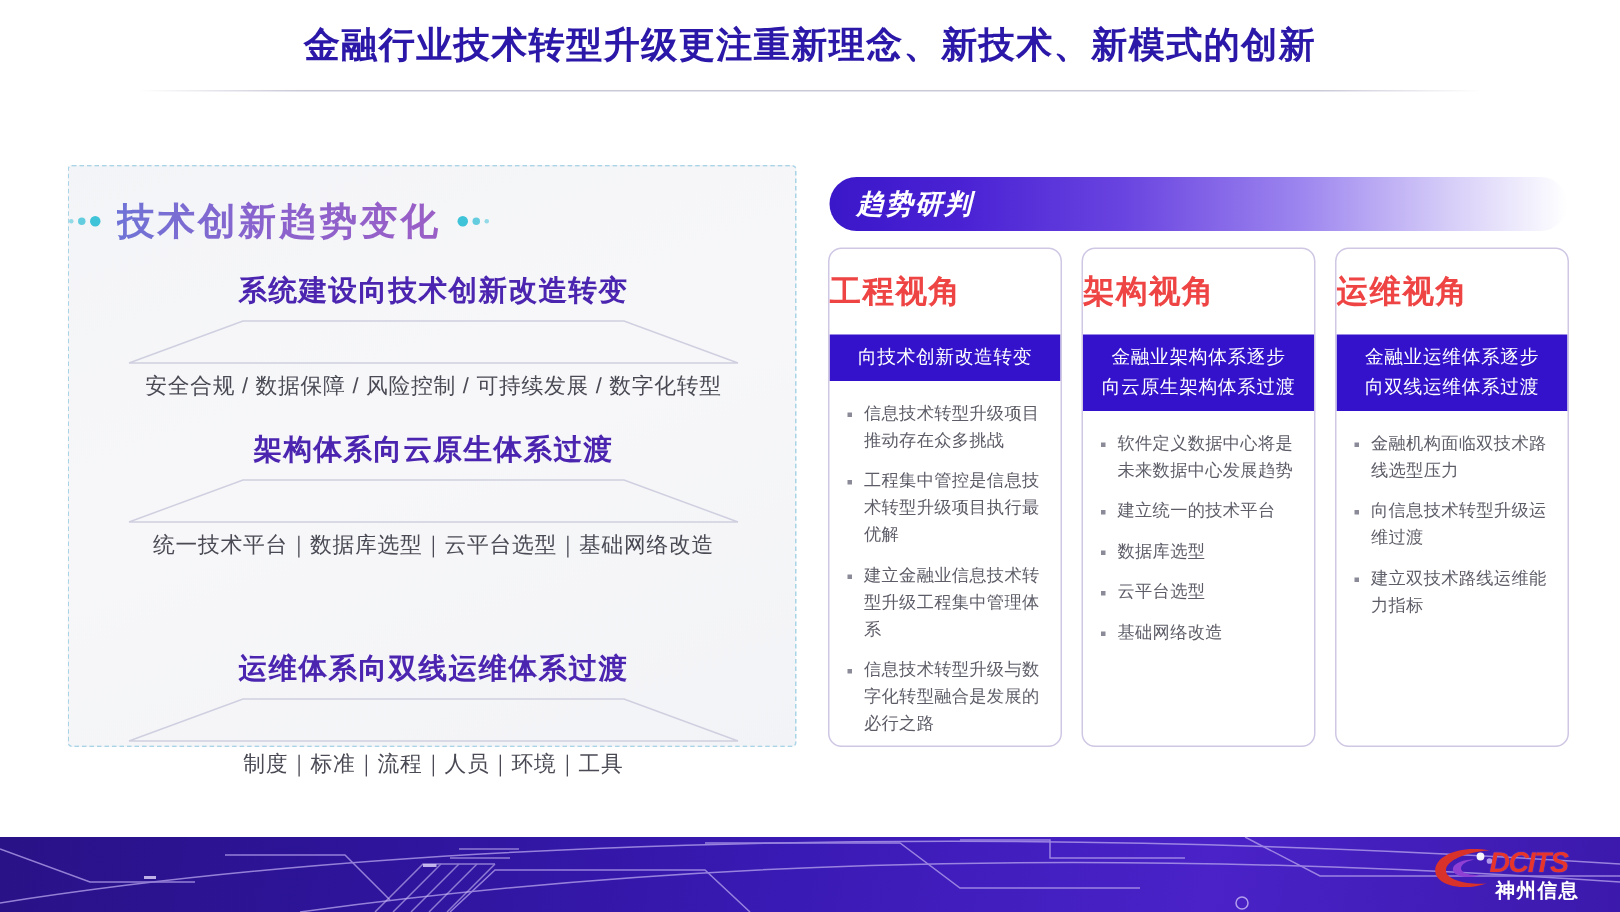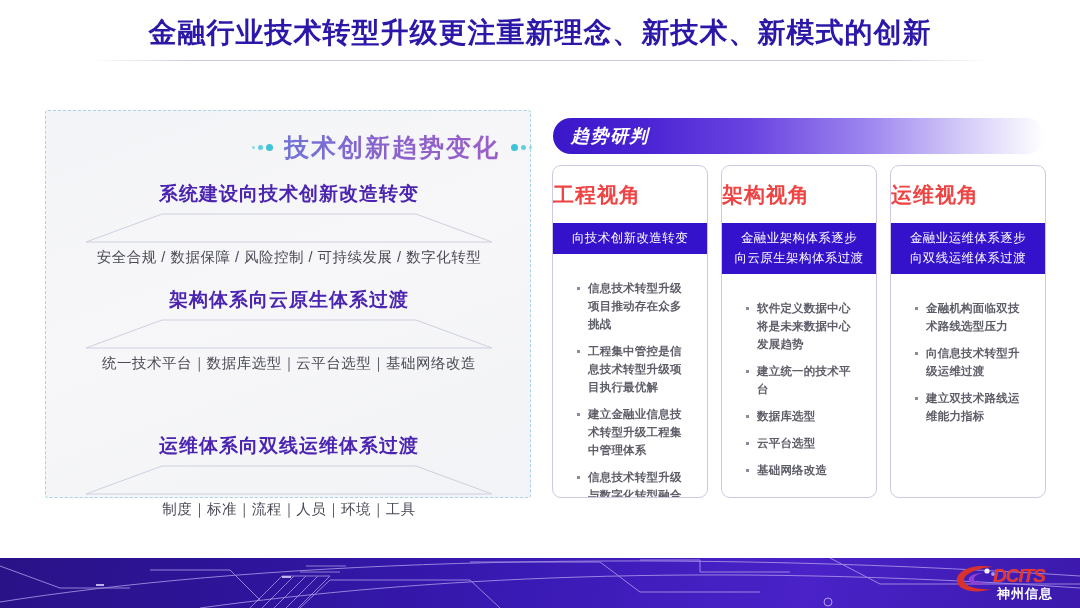--- a/index.html
+++ b/index.html
@@ -6,38 +6,38 @@
   body{
     width:1080px;height:608px;
     background:#ffffff;
     font-family:"Liberation Sans","DejaVu Sans",sans-serif;
     overflow:hidden;position:relative;
   }
   
   .slide-title{
     position:absolute;left:0;top:14px;width:1080px;
     text-align:center;
-    font-size:28px;font-weight:bold;letter-spacing:1px;
+    font-size:24px;font-weight:bold;letter-spacing:1px;
     color:#2b18a8;
     white-space:nowrap;
   }
   .title-rule{
     position:absolute;left:92px;top:60px;width:896px;height:1px;
     background:linear-gradient(90deg,rgba(200,200,215,0) 0%,#c9c9d8 12%,#c9c9d8 88%,rgba(200,200,215,0) 100%);
   }
   
   .left-panel{
     position:absolute;left:45px;top:110px;width:486px;height:388px;
     border:1px dashed #a9d4e6;border-radius:3px;
     background:linear-gradient(160deg,#f3f4f7 0%,#f7f7f9 45%,#f2f3f6 100%);
     box-sizing:border-box;
   }
   .lp-head{
     position:absolute;left:0;top:20px;width:486px;
-    display:flex;align-items:center;justify-content:flex-end;gap:11px;
+    display:flex;align-items:center;justify-content:flex-start;gap:11px;
   }
   .lp-head-text{
     font-size:25px;font-weight:bold;letter-spacing:2px;
     background:linear-gradient(90deg,#6f74d6 0%,#8a62cd 45%,#9a5fc6 100%);
     -webkit-background-clip:text;background-clip:text;
     color:transparent;-webkit-text-fill-color:transparent;
   }
   .dots{display:flex;align-items:center;gap:3px;}
   .dots span{display:block;border-radius:50%;background:#3fc3d8;}
   .dots .d1{width:3px;height:3px;opacity:.55;}
@@ -80,21 +80,21 @@
   .card-title{
     height:57px;line-height:57px;text-align:left;
     font-size:21px;font-weight:bold;color:#ef4444;letter-spacing:1px;
   }
   .card-band{
     background:#3412cc;color:#ffffff;
     font-size:12.5px;line-height:20px;text-align:center;
     padding:5px 4px 6px;letter-spacing:.4px;
   }
   .card-band div{white-space:nowrap;}
-  .bullets{padding:13px 9px 0 10px;margin:12px;list-style:none;font-weight:bold;}
+  .bullets{padding:13px 9px 0 10px;margin:0;list-style:none;}
   .bullets li{
     position:relative;padding-left:13px;margin-bottom:9px;
     font-size:11.5px;line-height:18px;color:#5d5d68;letter-spacing:.2px;
   }
   .bullets li:before{
     content:"";position:absolute;left:2px;top:8px;
     width:3px;height:3px;background:#8a8a98;
   }
   
   .footer{

